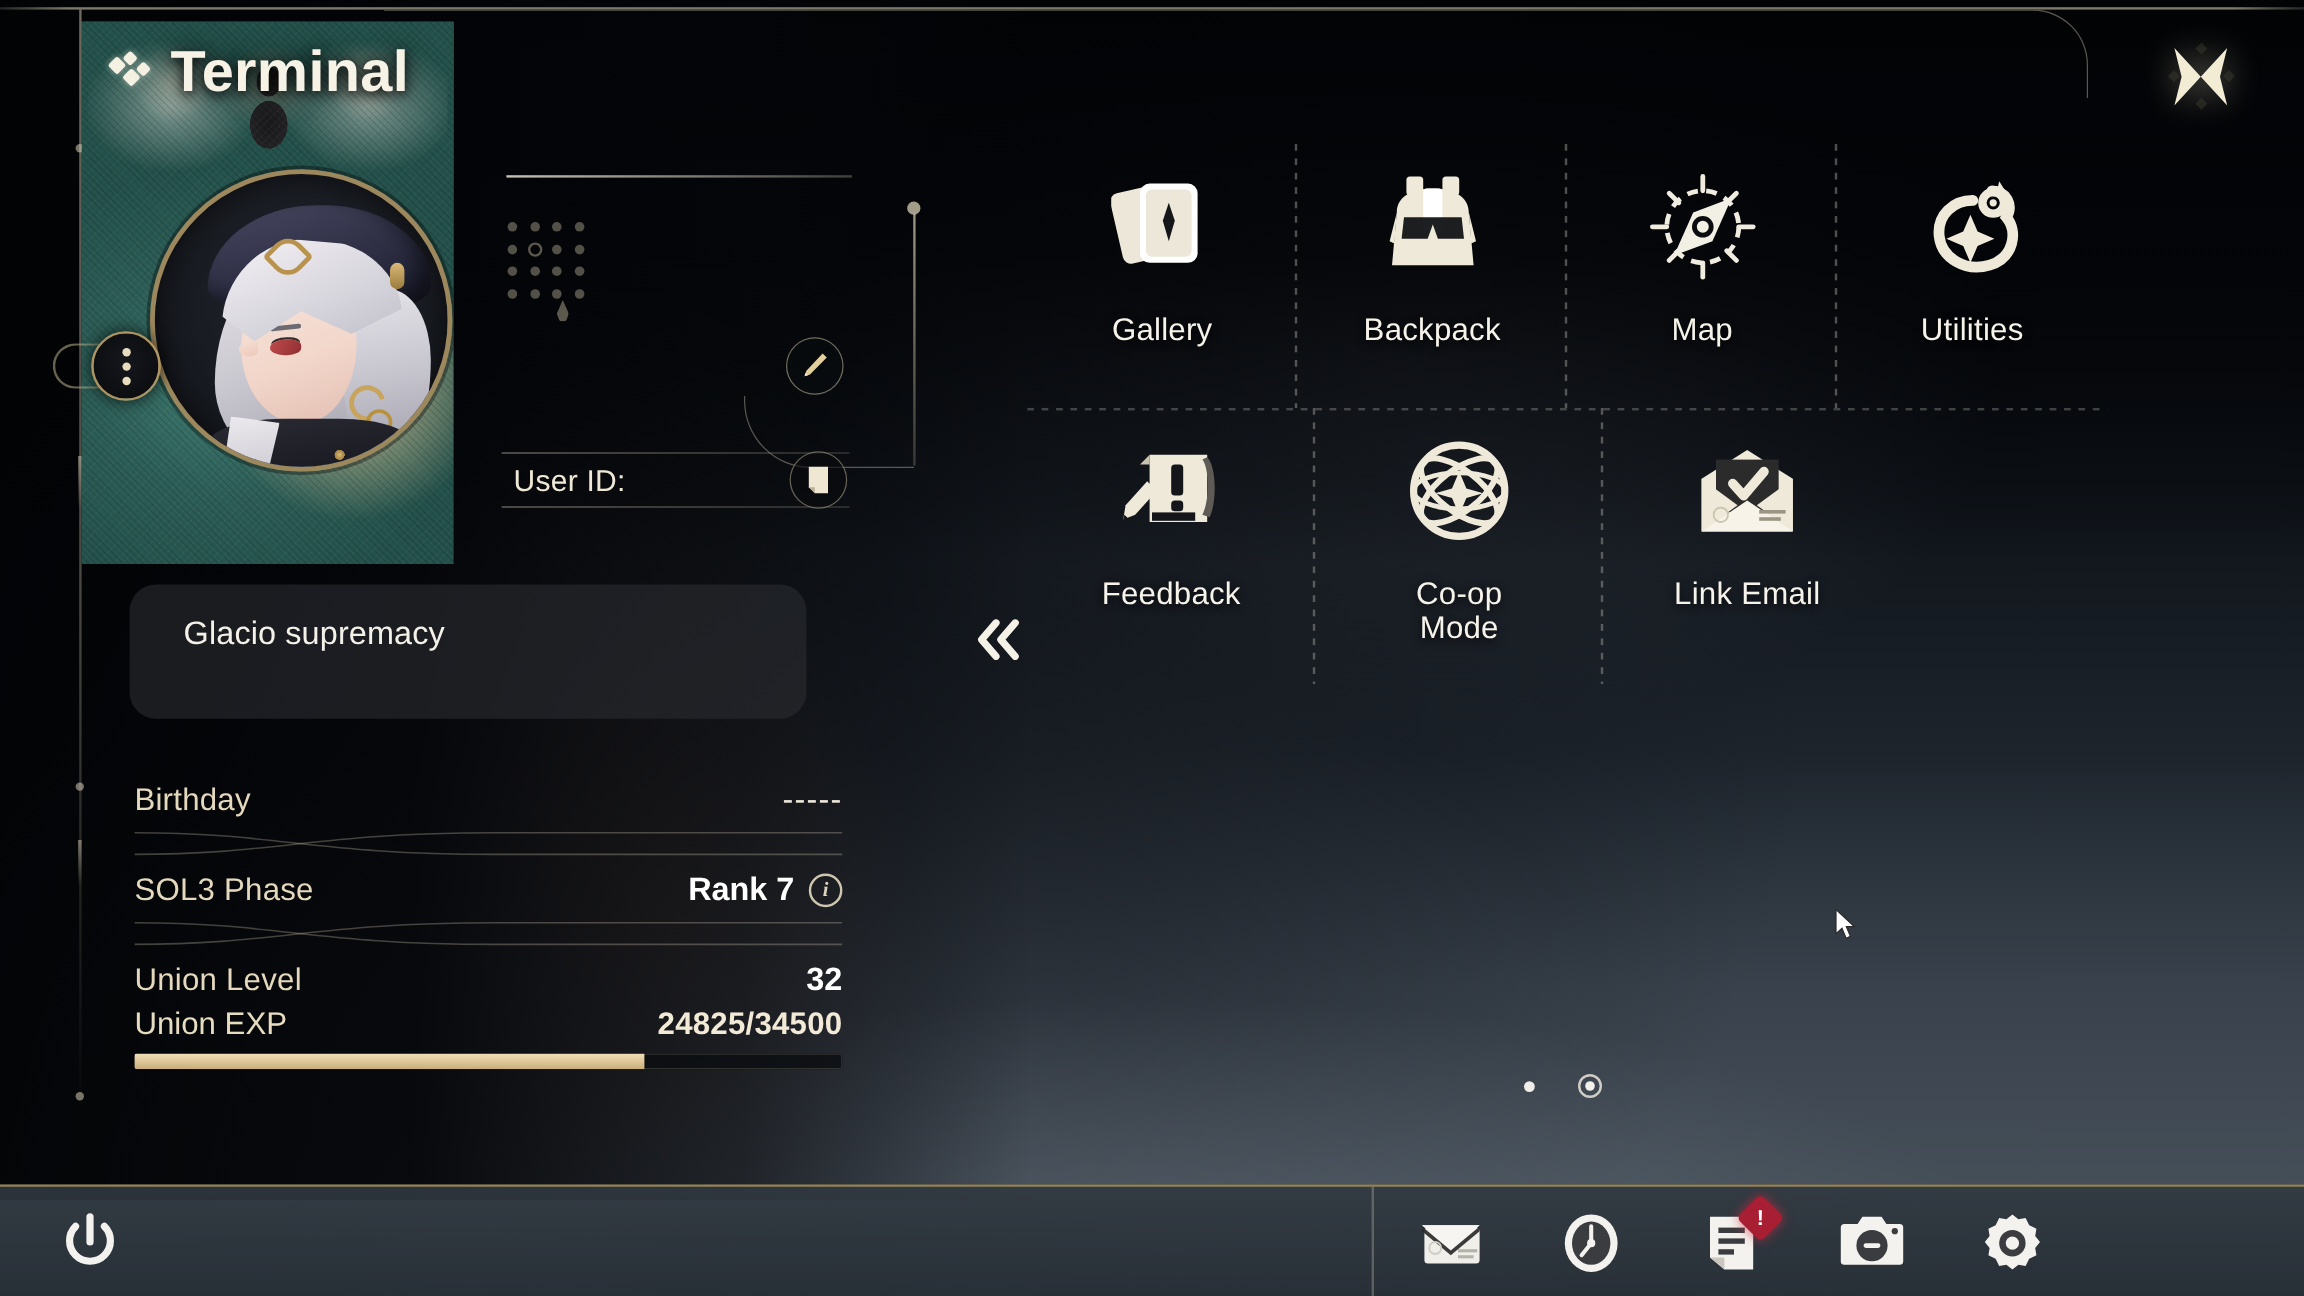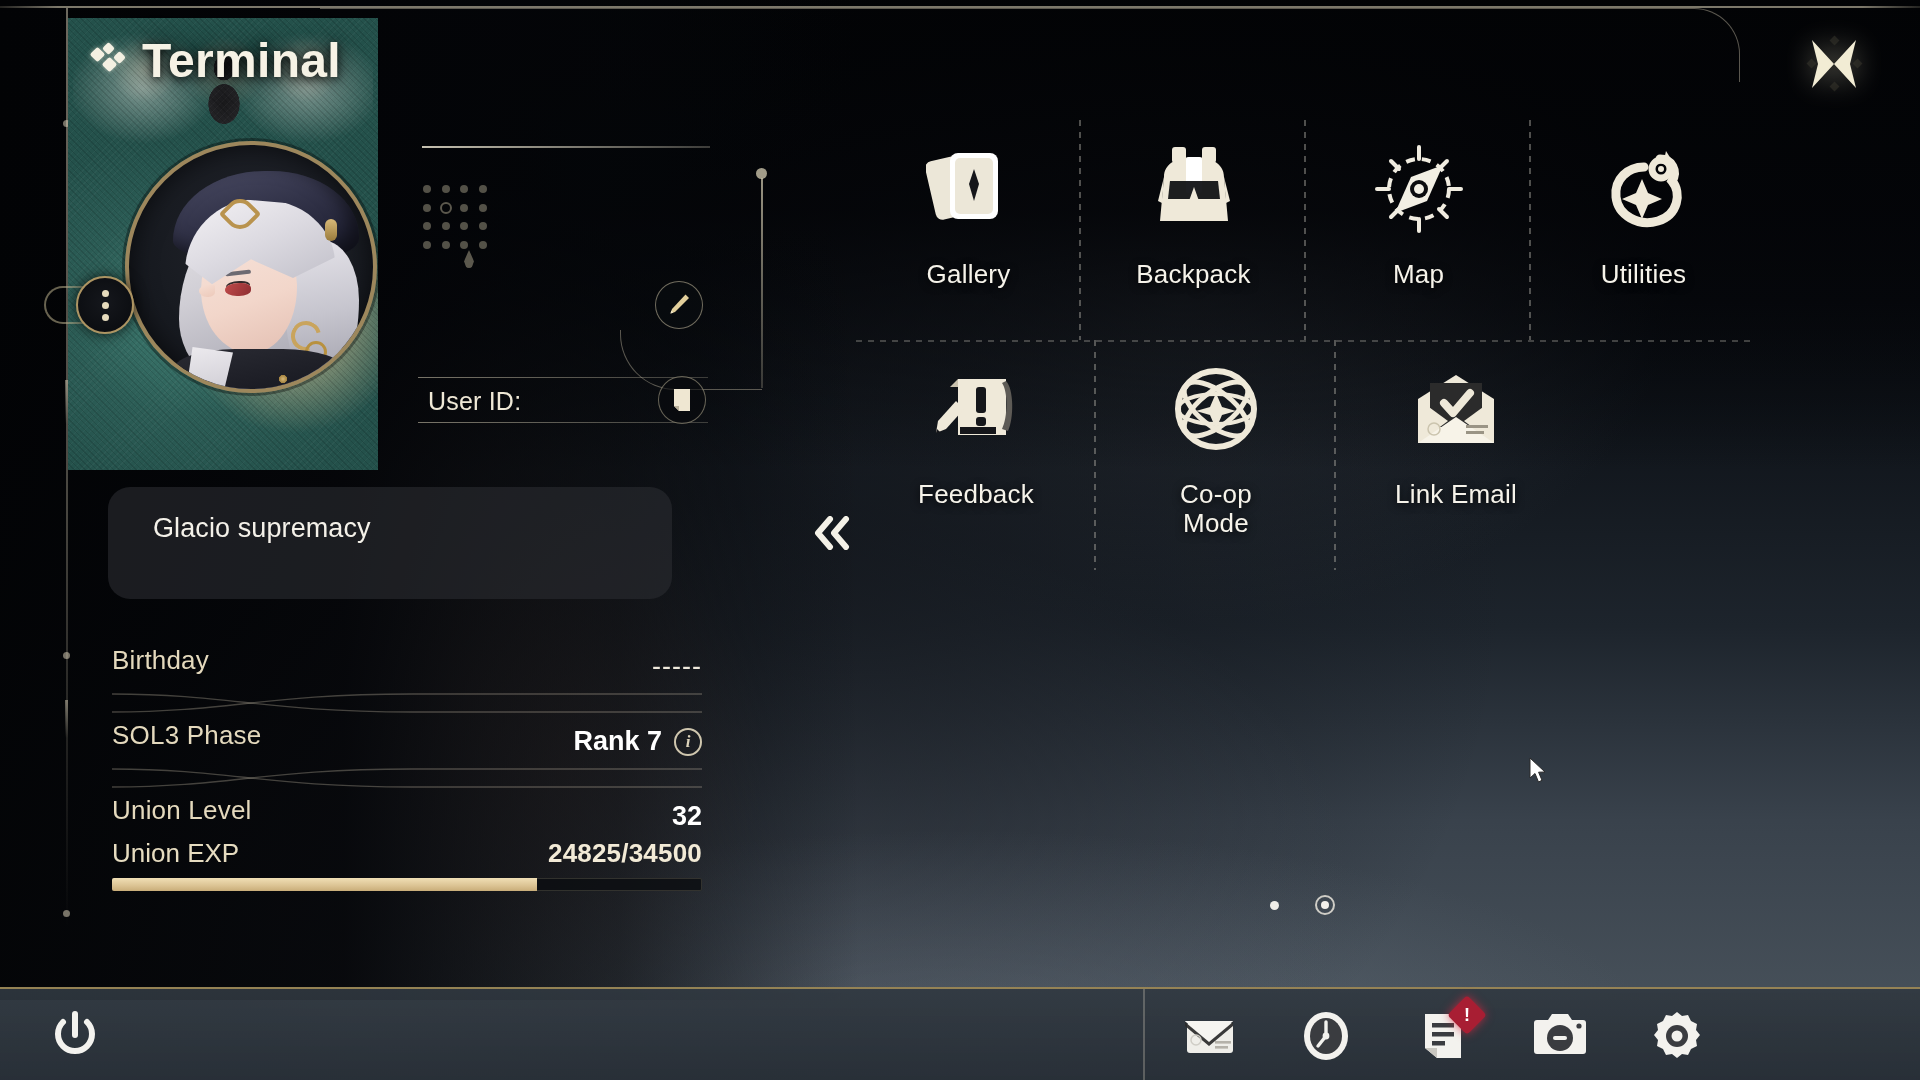--- a/index.html
+++ b/index.html
@@ -306,21 +306,21 @@
   }
   .sig-text{
     position:absolute; left:45px; top:26px; font-size:27px; color:#f4f1e9; letter-spacing:.1px;
   }
 
   
   .stats{
     position:absolute; left:112px; top:645px; width:590px; z-index:34;
   }
   .stat-row{
-    position:relative; height:43px; display:flex; justify-content:space-between;
+    position:relative; height:43px; display:flex; align-items:center; justify-content:space-between;
   }
   .stat-label{ font-size:26px; color:#e4d9bd; letter-spacing:.2px; }
   .stat-value{ font-size:27px; color:#ffffff; font-weight:600; display:flex; align-items:center; gap:12px; }
   .stat-value.dim{ color:#efe9dc; font-weight:400; letter-spacing:1px; }
   .sep{
     position:relative; height:28px; margin:2px 0;
   }
   .sep svg{ position:absolute; left:0; top:0; }
   .info-i{
     width:28px; height:28px; border-radius:50%; border:2px solid #cfc6ae;

